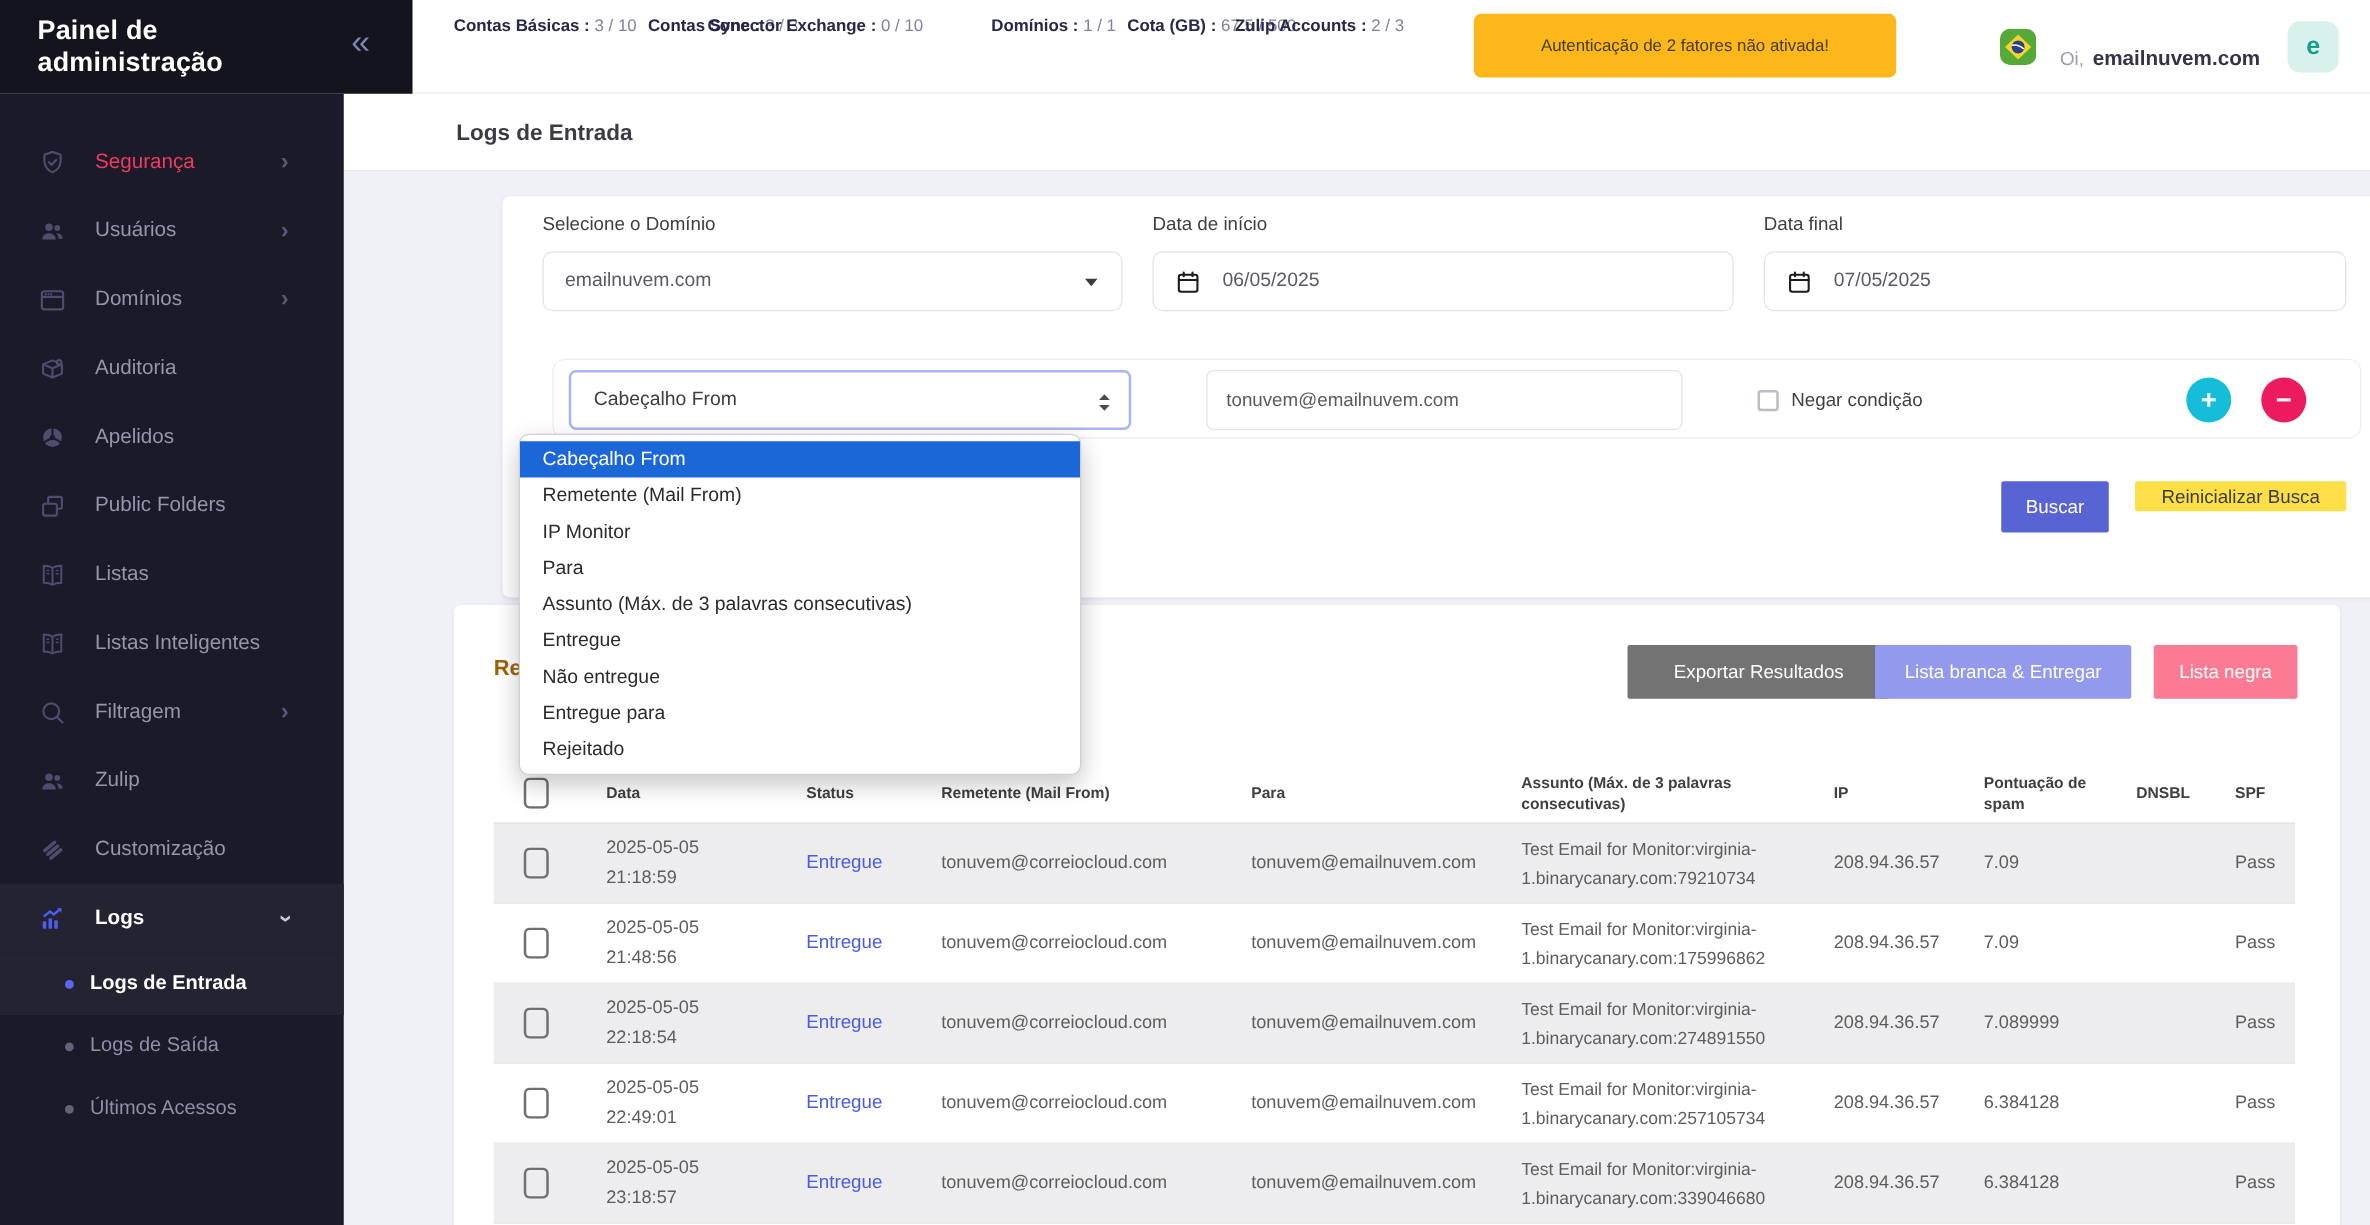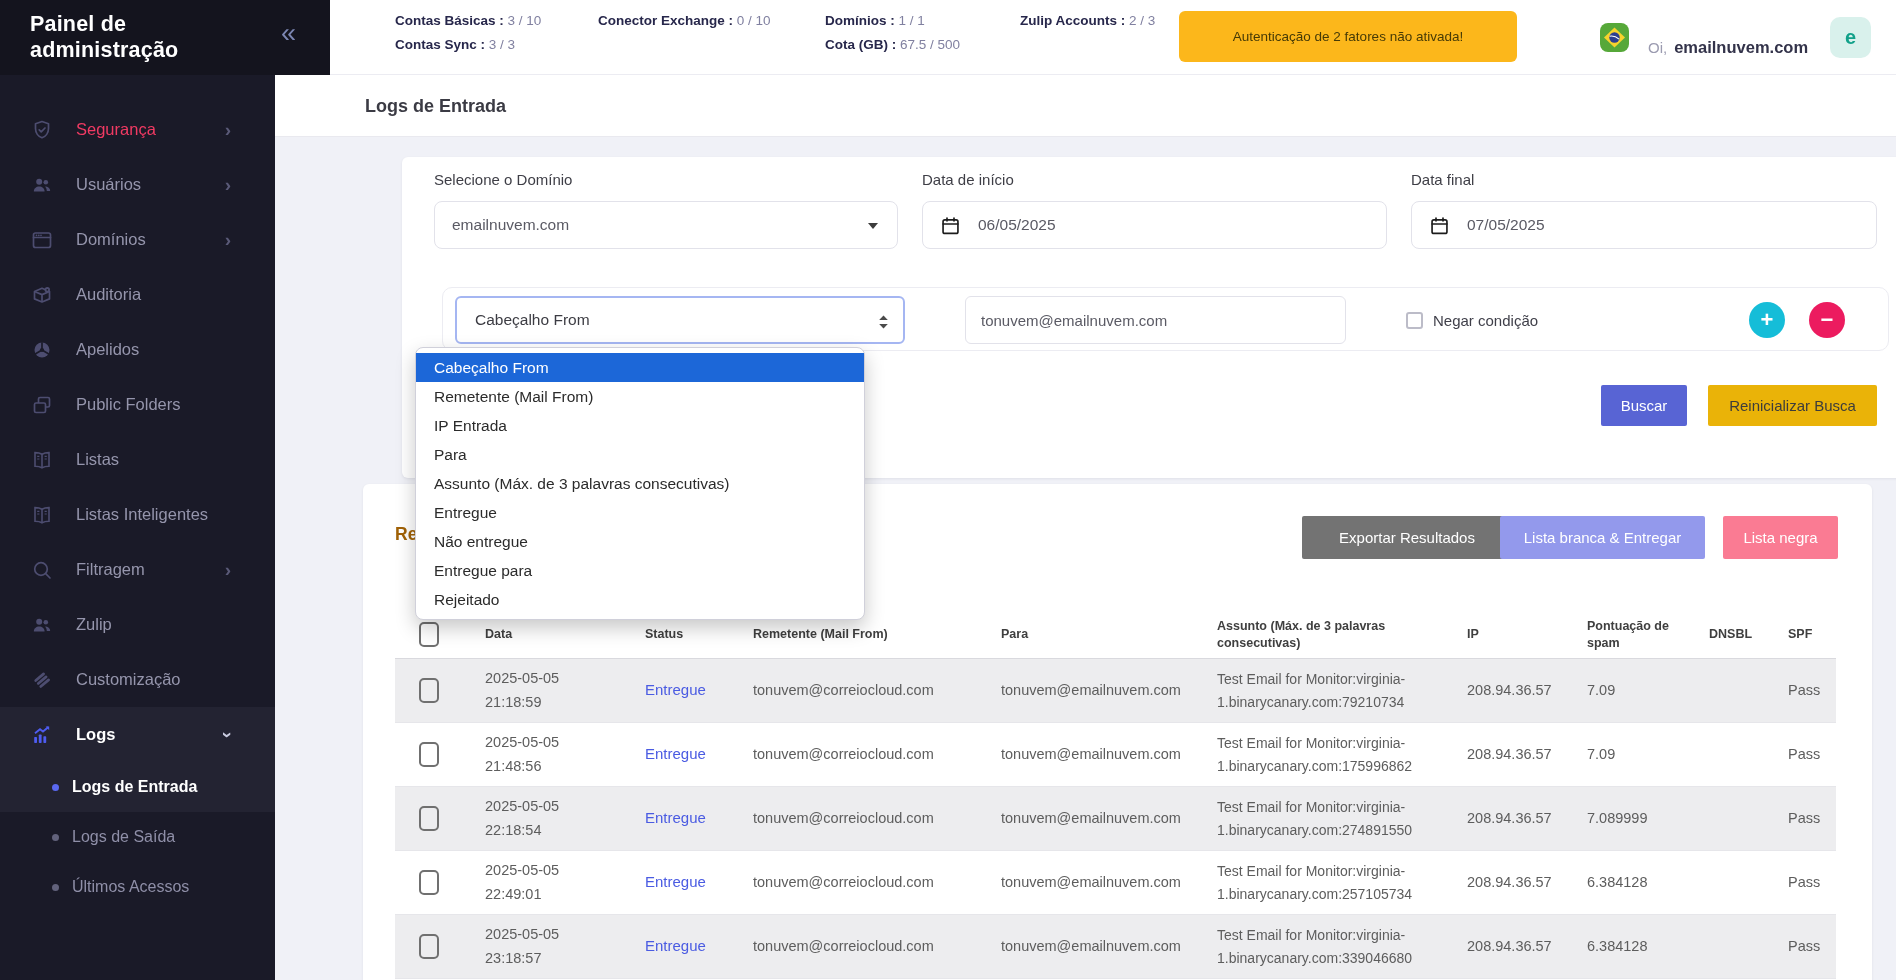--- a/index.html
+++ b/index.html
@@ -25,21 +25,21 @@
   .nav-item.active-section { background:#232332; }
   .nav-item.active-section .lbl { color:#ffffff; font-weight:700; }
   .nav-item.active-section .icon { color:#4e5cf0; }
   .sub-item { height:50px; display:flex; align-items:center; padding-left:52px; color:#8f8fa8; font-size:16px; cursor:pointer; }
   .sub-item .dot { width:7px; height:7px; border-radius:50%; background:#62627c; margin-right:13px; flex:0 0 auto; }
   .sub-item.active { background:#232332; color:#ffffff; font-weight:700; }
   .sub-item.active .dot { background:#5a68f0; }
 
   
   .topbar { position:absolute; left:330px; top:0; width:1566px; height:75px; background:#ffffff; border-bottom:1px solid #ececf2; z-index:11; }
-  .stat-col { position:absolute; top:13px; display:flex; flex-direction:column; gap:9px;margin-left:32px; }
+  .stat-col { position:absolute; top:13px; display:flex; flex-direction:row; gap:9px; }
   .stat-line { font-size:13.5px; white-space:nowrap; }
   .stat-label { color:#27274b; font-weight:700; }
   .stat-value { color:#8080a0; }
   .col-0 { left:33px; } .col-1 { left:236px; } .col-2 { left:463px; } .col-3 { left:658px; }
   .warn-badge { position:absolute; left:849px; top:11px; width:338px; height:51px; background:#fcb71b; border-radius:6px; display:flex; align-items:center; justify-content:center; font-size:13.5px; color:#463a06; cursor:pointer; }
   .flag { position:absolute; left:1270px; top:23px; width:29px; height:29px; cursor:pointer; }
   .greet { position:absolute; left:1318px; top:0; height:94px; display:flex; align-items:center; }
   .greet .hi { color:#9b9bb0; font-size:15px; }
   .greet .user { color:#33334a; font-size:16.5px; font-weight:700; margin-left:7px; }
   .avatar { position:absolute; left:1500px; top:17px; width:41px; height:41px; border-radius:10px; background:#d9f1ec; color:#12a18a; font-size:20px; font-weight:700; display:flex; align-items:center; justify-content:center; cursor:pointer; }
@@ -69,21 +69,21 @@
   .cond-input { position:absolute; left:522px; top:8px; width:381px; height:48px; border:1px solid #e2e2ea; border-radius:6px; font-size:15px; color:#5a5a64; padding-left:15px; font-family:"Liberation Sans",sans-serif; outline:none; }
   .negate { position:absolute; left:963px; top:0; height:64px; display:flex; align-items:center; cursor:pointer; }
   .negate .box { width:17px; height:17px; border:2px solid #bcbcc8; border-radius:3px; background:#fff; }
   .negate .nlabel { margin-left:10px; font-size:15px; color:#3f3f49; }
   .round-btn { position:absolute; top:14px; width:36px; height:36px; border-radius:50%; color:#fff; font-size:22px; font-weight:700; display:flex; align-items:center; justify-content:center; cursor:pointer; line-height:1; }
   .plus { left:1306px; background:#15bdd8; }
   .minus { left:1366px; background:#ec1b5f; }
 
   .btn { position:absolute; border:none; border-radius:2px; font-size:15px; font-weight:500; font-family:"Liberation Sans",sans-serif; display:flex; align-items:center; justify-content:center; cursor:pointer; }
   .btn-buscar { left:1199px; top:228px; width:86px; height:41px; background:#5864d4; color:#fff; }
-  .btn-reset { left:1306px; top:228px; width:169px; height:41px; background:#eab308; color:#3c3c3c; }
+  .btn-reset { left:1306px; top:228px; width:169px; height:24px; background:#fde047; color:#3c3c3c; }
 
   
   .dropdown { position:absolute; left:140px; top:272px; width:450px; z-index:100; background:#ffffff; border:1px solid #d0d0da; border-radius:8px; box-shadow:0 8px 20px rgba(0,0,0,.22); padding:5px 0; }
   .dd-option { height:29px; line-height:29px; padding-left:18px; font-size:15.5px; color:#2b2b2b; cursor:pointer; white-space:nowrap; }
   .dd-option.selected { background:#1c67d8; color:#ffffff; }
 
   
   .res-title { position:absolute; left:32px; top:40px; font-size:17.5px; font-weight:700; color:#a16207; }
   .btn-export { left:939px; top:32px; width:210px; height:43px; background:#737373; color:#fff; }
   .btn-white  { left:1137px; top:32px; width:205px; height:43px; background:#9399ec; color:#fff; }
@@ -463,21 +463,21 @@
           <div class="tcell">6.384128</div>
           <div class="tcell"></div>
           <div class="tcell">Pass</div>
         </div>
       </div>
     </div>
 
     <div class="dropdown">
       <div class="dd-option selected">Cabeçalho From</div>
       <div class="dd-option">Remetente (Mail From)</div>
-      <div class="dd-option">IP Entrada</div>
+      <div class="dd-option">IP Monitor</div>
       <div class="dd-option">Para</div>
       <div class="dd-option">Assunto (Máx. de 3 palavras consecutivas)</div>
       <div class="dd-option">Entregue</div>
       <div class="dd-option">Não entregue</div>
       <div class="dd-option">Entregue para</div>
       <div class="dd-option">Rejeitado</div>
     </div>
   </div>
 </div>
 

